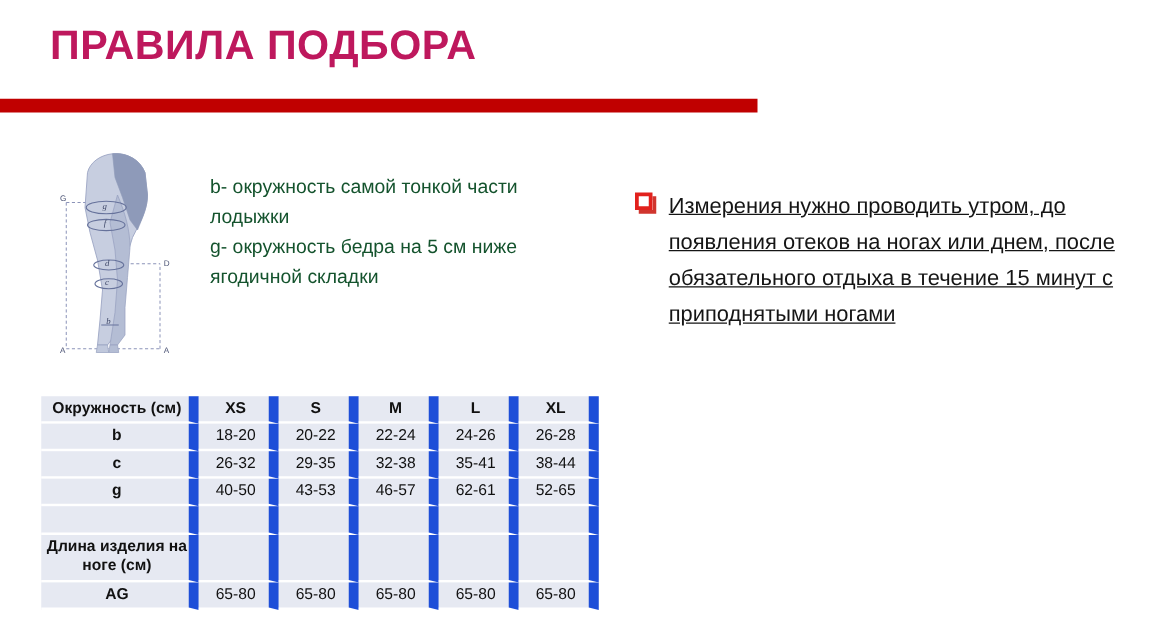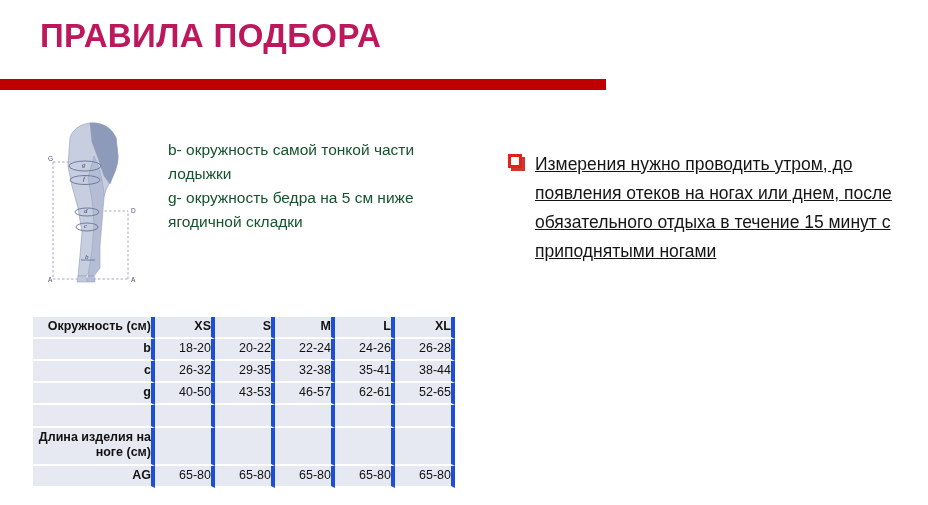--- a/index.html
+++ b/index.html
@@ -113,24 +113,24 @@
     top: 317px;
     width: 384px;
     border-collapse: separate;
     border-spacing: 0;
     font-size: 12.5px;
     color: #111111;
     table-layout: fixed;
   }
   #size-table td, #size-table th {
     background: #e6e9f2;
-    border-right: 4px solid #1d4ed8;
+    border-right: 8px solid #1d4ed8;
     border-bottom: 2px solid #ffffff;
     padding: 2px 0 2px 3px;
-    text-align: right;
+    text-align: center;
     vertical-align: top;
     font-weight: normal;
     height: 16px;
     margin-left: 36px;
   }
   #size-table .c0 { width: 115px; }
   #size-table .cx { width: 53px; }
   #size-table .hdr,
   #size-table .rowlabel { font-weight: bold; }
   #size-table tr.spacer td { height: 17px; }

